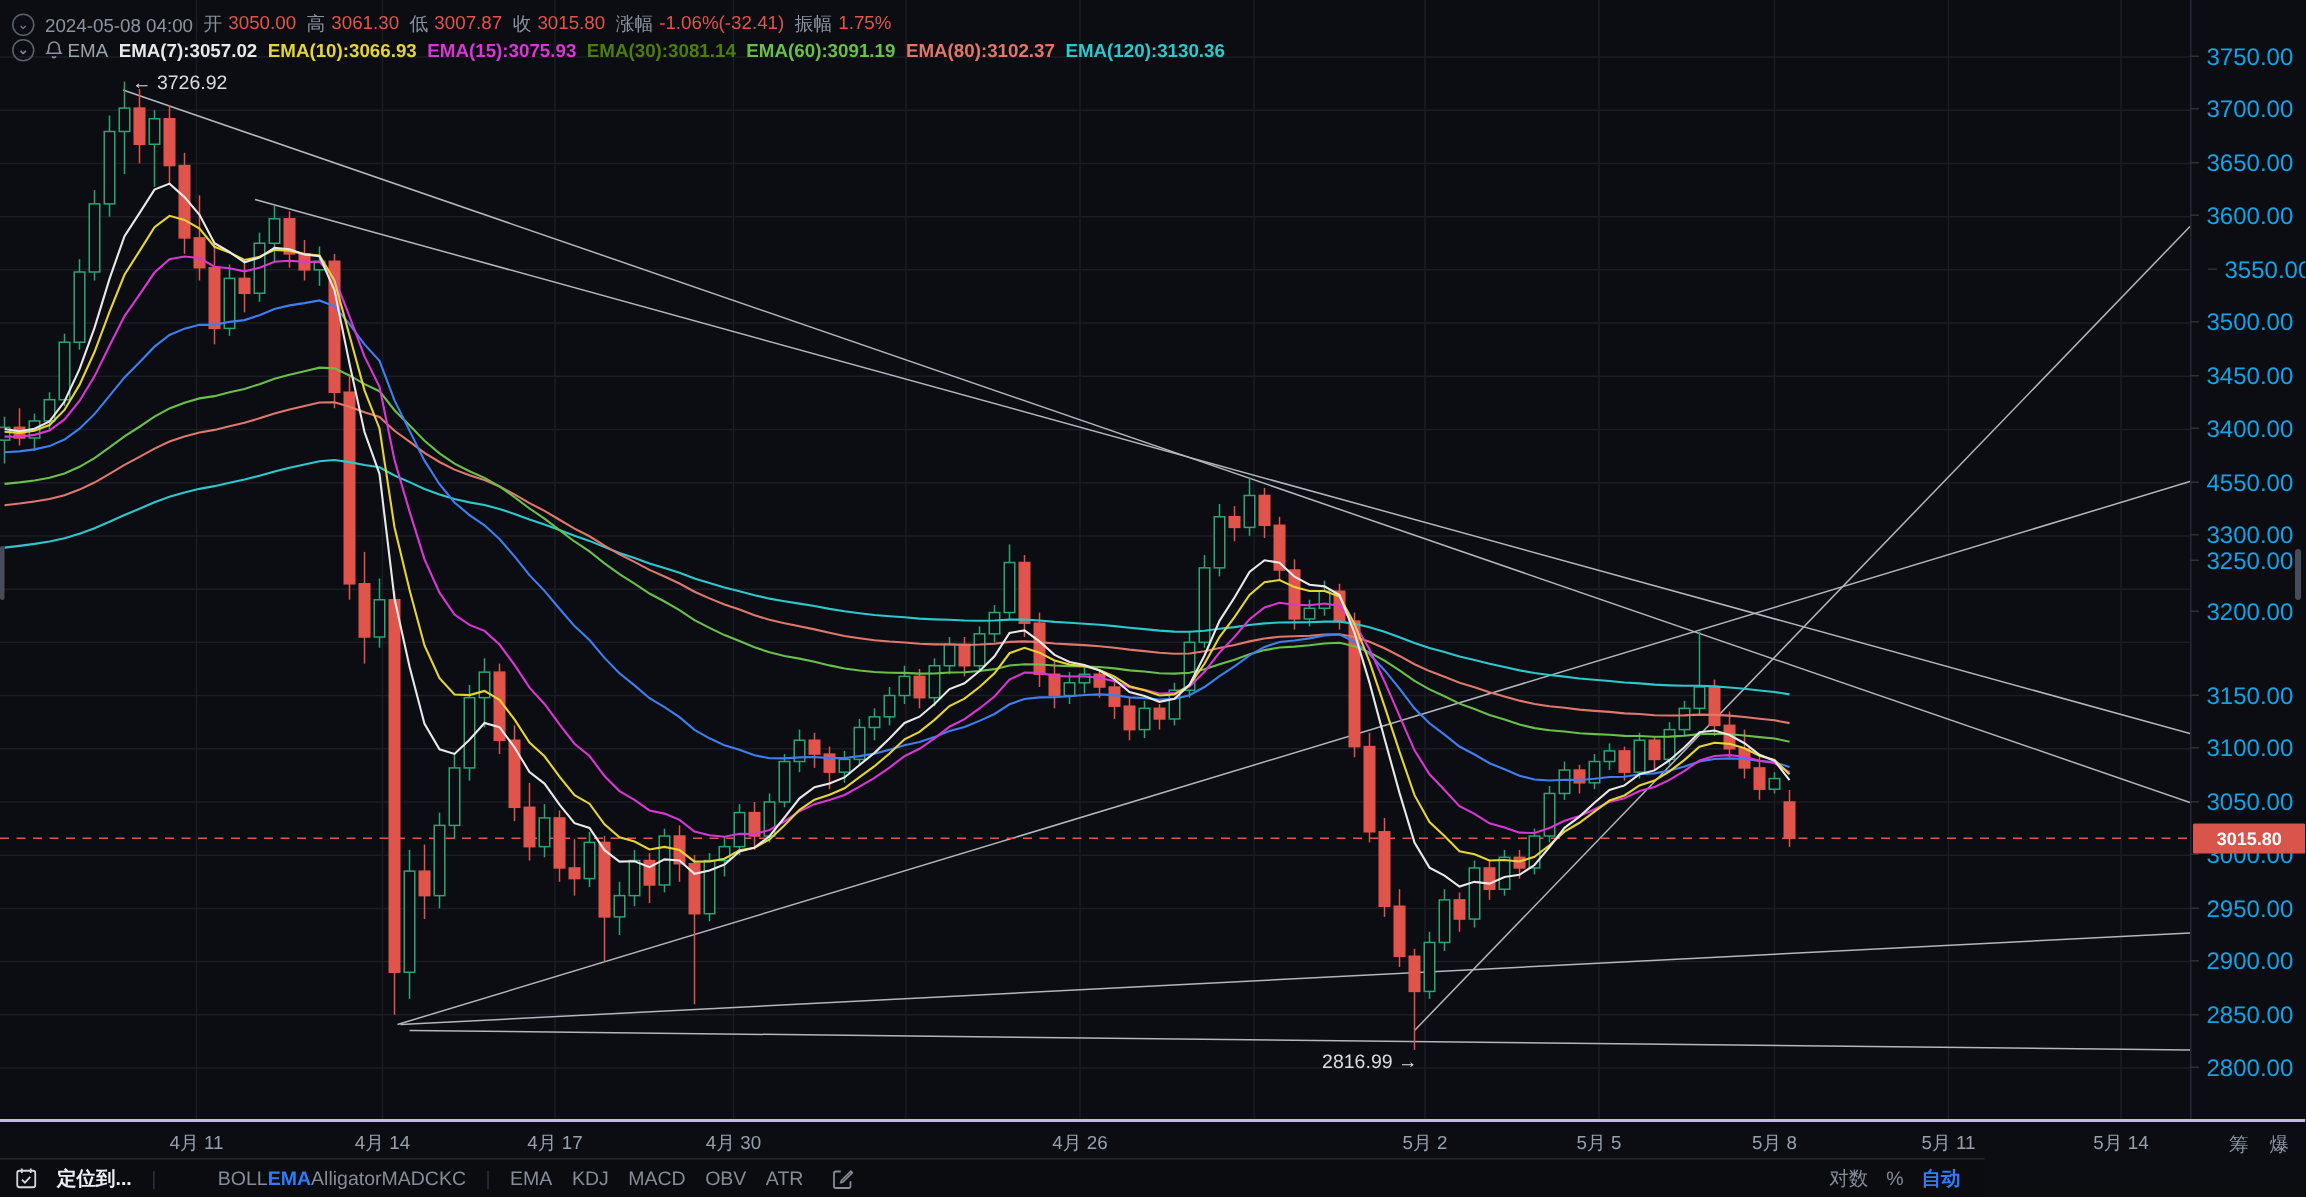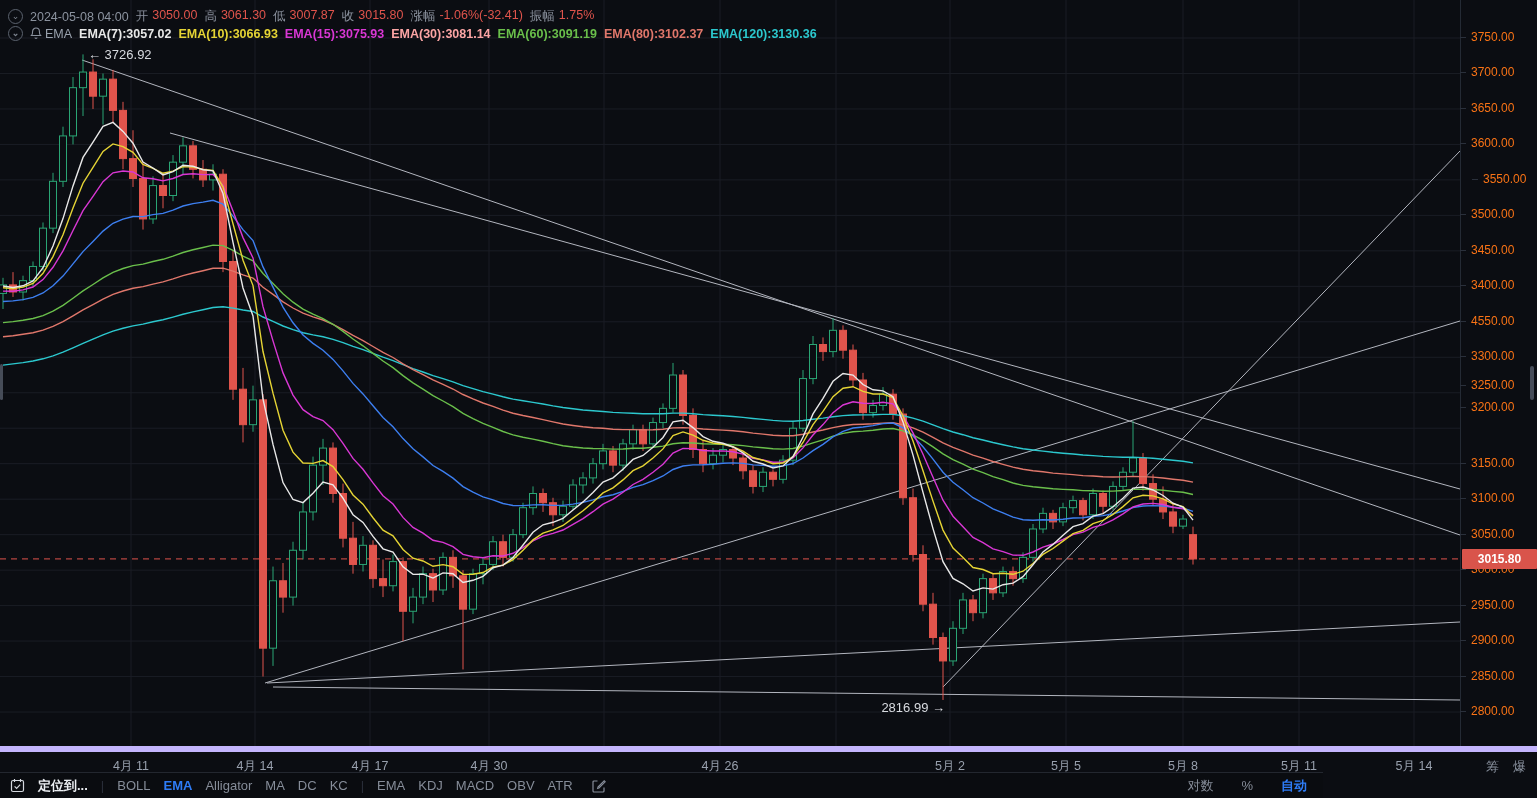--- a/index.html
+++ b/index.html
@@ -12,37 +12,37 @@
   .ovl.row1{top:8px;}
   .ovl.row2{top:26px;font-weight:700;}
   .circ{width:15px;height:15px;border:1.4px solid #5b626e;border-radius:50%;display:inline-flex;align-items:center;justify-content:center;color:#7d848f;font-size:9px;line-height:1;}
   .lbl{color:#8b929e;font-weight:400;}
   .pair{display:inline-flex;gap:4px;}
   .red{color:#e0544c;}
   .emaname{color:#9aa2ae;font-weight:400;display:inline-flex;align-items:center;gap:3px;}
 
   
   .paxis{position:absolute;left:1460px;top:0;width:77px;height:746px;border-left:1px solid #242a34;z-index:4;background:transparent;}
-  .ptick{position:absolute;left:10px;color:#f97316;font-size:12px;}
+  .ptick{position:absolute;left:10px;color:#0ea5e9;font-size:16px;}
   .ptick:before{content:"";position:absolute;left:-11px;top:7px;width:6px;height:1px;background:#2a303b;}
   .ptag{position:absolute;left:1px;width:75px;height:20px;background:#d9544b;color:#ffffff;font-size:12px;font-weight:700;display:flex;align-items:center;justify-content:center;border-radius:1px;}
 
   
-  .daterow{position:absolute;left:0;top:746px;width:1537px;height:26px;border-top:6px solid #c4b5fd;font-size:12.5px;color:#98a0ad;}
+  .daterow{position:absolute;left:0;top:746px;width:1537px;height:26px;border-top:2px solid #c4b5fd;font-size:12.5px;color:#98a0ad;}
   .dlab{position:absolute;top:6px;transform:translateX(-50%);}
   .axbtn{position:absolute;top:6px;color:#8b93a0;font-size:13px;}
 
   
   .toolbar{position:absolute;left:0;top:772px;width:1323px;height:26px;background:#0a0c10;border-top:1px solid #23272f;display:flex;align-items:center;padding:0 10px;font-size:13px;color:#868d99;}
   .tb-left{display:flex;align-items:center;gap:13px;}
   .tb-item{cursor:pointer;color:#868d99;}
   .tb-item.active{color:#2e7cf6;font-weight:700;}
   .tb-locate{color:#eceff3;font-weight:700;}
   .tb-div{color:#2a2f3a;}
-  .tb-right{margin-left:auto;display:flex;align-items:center;gap:28px;padding-right:6px;}
+  .tb-right{margin-left:auto;display:flex;align-items:center;gap:12px;padding-right:6px;}
   .tb-right .tb-item.active{font-weight:700;}
   .icn{display:inline-flex;align-items:center;justify-content:center;}
 
   
   .handle{position:absolute;background:#464c58;border-radius:2px;z-index:6;}
   .handle.left{left:0;top:364px;width:3px;height:36px;}
   .handle.right{left:1530px;top:366px;width:4px;height:34px;}
 </style>
 </head>
 <body>
@@ -384,38 +384,38 @@
         <svg width="12" height="13" viewBox="0 0 12 13">
             <path d="M6 1a3.4 3.4 0 0 0-3.4 3.4c0 3-1.1 4.1-1.1 4.1h9s-1.1-1.1-1.1-4.1A3.4 3.4 0 0 0 6 1z" fill="none" stroke="#8b929e" stroke-width="1.1"></path>
             <path d="M4.8 10.6a1.3 1.3 0 0 0 2.4 0" fill="none" stroke="#8b929e" stroke-width="1.1"></path>
           </svg>
       </span>
       <span>EMA</span>
     </span>
     <span style="color: rgb(232, 232, 232);">EMA(7):3057.02</span>
     <span style="color: rgb(229, 212, 53);">EMA(10):3066.93</span>
     <span style="color: rgb(217, 55, 212);">EMA(15):3075.93</span>
-    <span style="color: #fca5a5;">EMA(30):3081.14</span>
+    <span style="color: #4d7c0f;">EMA(30):3081.14</span>
     <span style="color: rgb(106, 191, 75);">EMA(60):3091.19</span>
     <span style="color: rgb(224, 119, 107);">EMA(80):3102.37</span>
     <span style="color: rgb(44, 200, 206);">EMA(120):3130.36</span>
   </div>
 
   <div class="paxis" id="paxis">
       <div class="ptick" style="top: 30px;">3750.00</div>
       <div class="ptick" style="top: 65.475px;">3700.00</div>
       <div class="ptick" style="top: 100.95px;">3650.00</div>
       <div class="ptick" style="top: 136.425px;">3600.00</div>
       <div class="ptick" style="top: 171.9px; margin-left: 12px;">3550.00</div>
       <div class="ptick" style="top: 207.375px;">3500.00</div>
       <div class="ptick" style="top: 242.85px;">3450.00</div>
       <div class="ptick" style="top: 278.325px;">3400.00</div>
       <div class="ptick" style="top: 313.8px;">4550.00</div>
       <div class="ptick" style="top: 349.275px;">3300.00</div>
-      <div class="ptick" style="top: 378px;">3250.00</div>
+      <div class="ptick" style="top: 366px;">3250.00</div>
       <div class="ptick" style="top: 400px;">3200.00</div>
       <div class="ptick" style="top: 455.7px;">3150.00</div>
       <div class="ptick" style="top: 491.175px;">3100.00</div>
       <div class="ptick" style="top: 526.65px;">3050.00</div>
       <div class="ptick" style="top: 562.125px;">3000.00</div>
       <div class="ptick" style="top: 597.6px;">2950.00</div>
       <div class="ptick" style="top: 633.075px;">2900.00</div>
       <div class="ptick" style="top: 668.55px;">2850.00</div>
       <div class="ptick" style="top: 704.025px;">2800.00</div>
       <div class="ptag" style="top: 548.915px;">3015.80</div>
@@ -445,21 +445,21 @@
     <div class="tb-left">
       <span class="icn">
         <svg width="15" height="15" viewBox="0 0 15 15">
             <rect x="1.5" y="2.5" width="12" height="11" rx="1.5" fill="none" stroke="#d4d8de" stroke-width="1.2"></rect>
             <path d="M4.5 1v3M10.5 1v3" stroke="#d4d8de" stroke-width="1.2"></path>
             <path d="M4.6 8.4l2 2 3.6-3.8" fill="none" stroke="#d4d8de" stroke-width="1.2"></path>
           </svg>
       </span>
       <span class="tb-item tb-locate">定位到...</span>
       <span class="tb-div">|</span>
-      <span id="tb-overlays" style="display:flex;gap:13px;">
+      <span id="tb-overlays" style="display:flex;margin-left:28px;">
           <span class="tb-item">BOLL</span>
           <span class="tb-item active">EMA</span>
           <span class="tb-item">Alligator</span>
           <span class="tb-item">MA</span>
           <span class="tb-item">DC</span>
           <span class="tb-item">KC</span>
         </span>
       <span class="tb-div">|</span>
       <span id="tb-indicators" style="display:flex;gap:13px;">
           <span class="tb-item">EMA</span>

